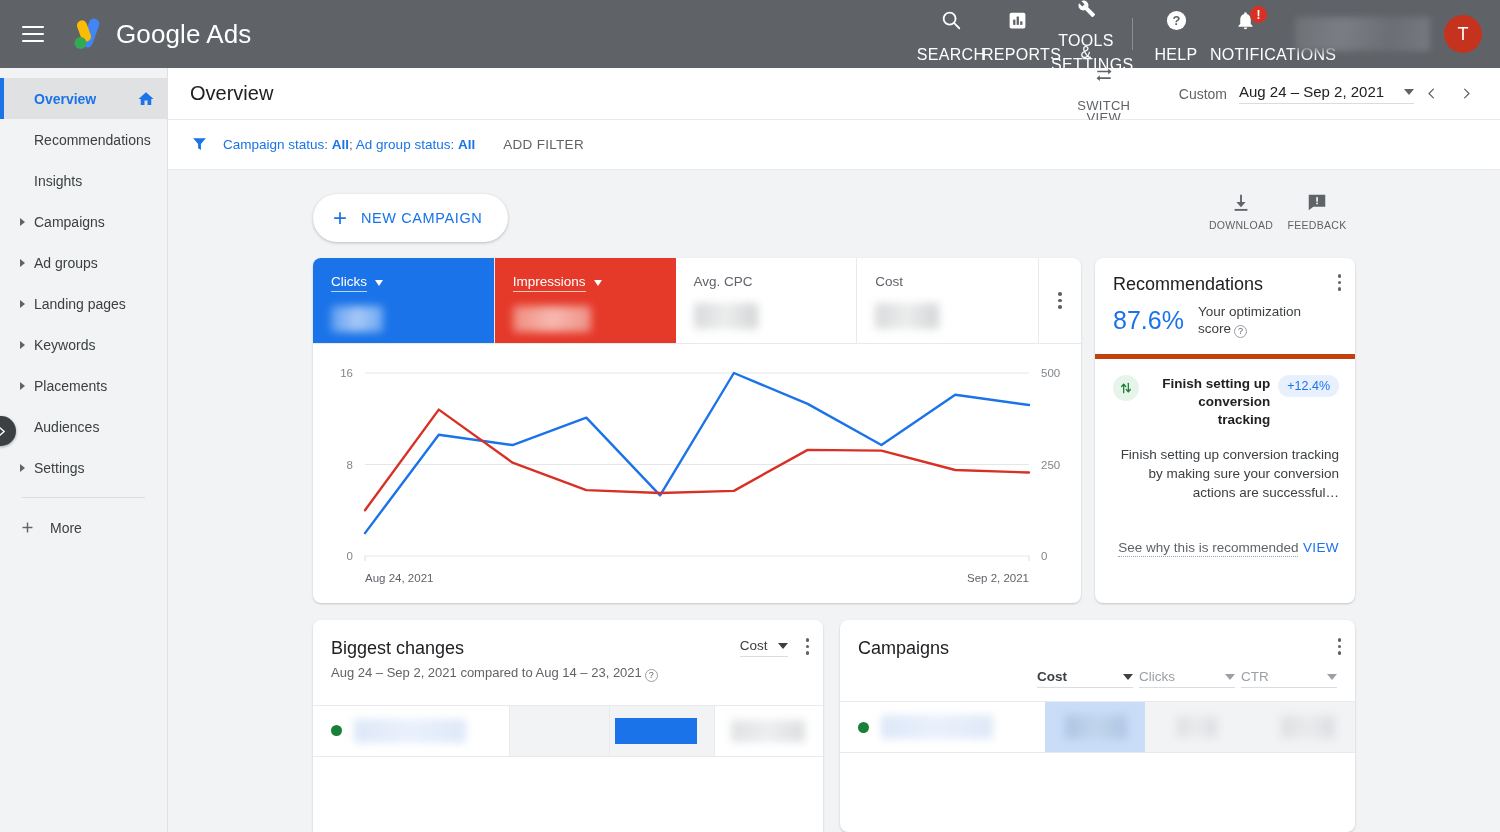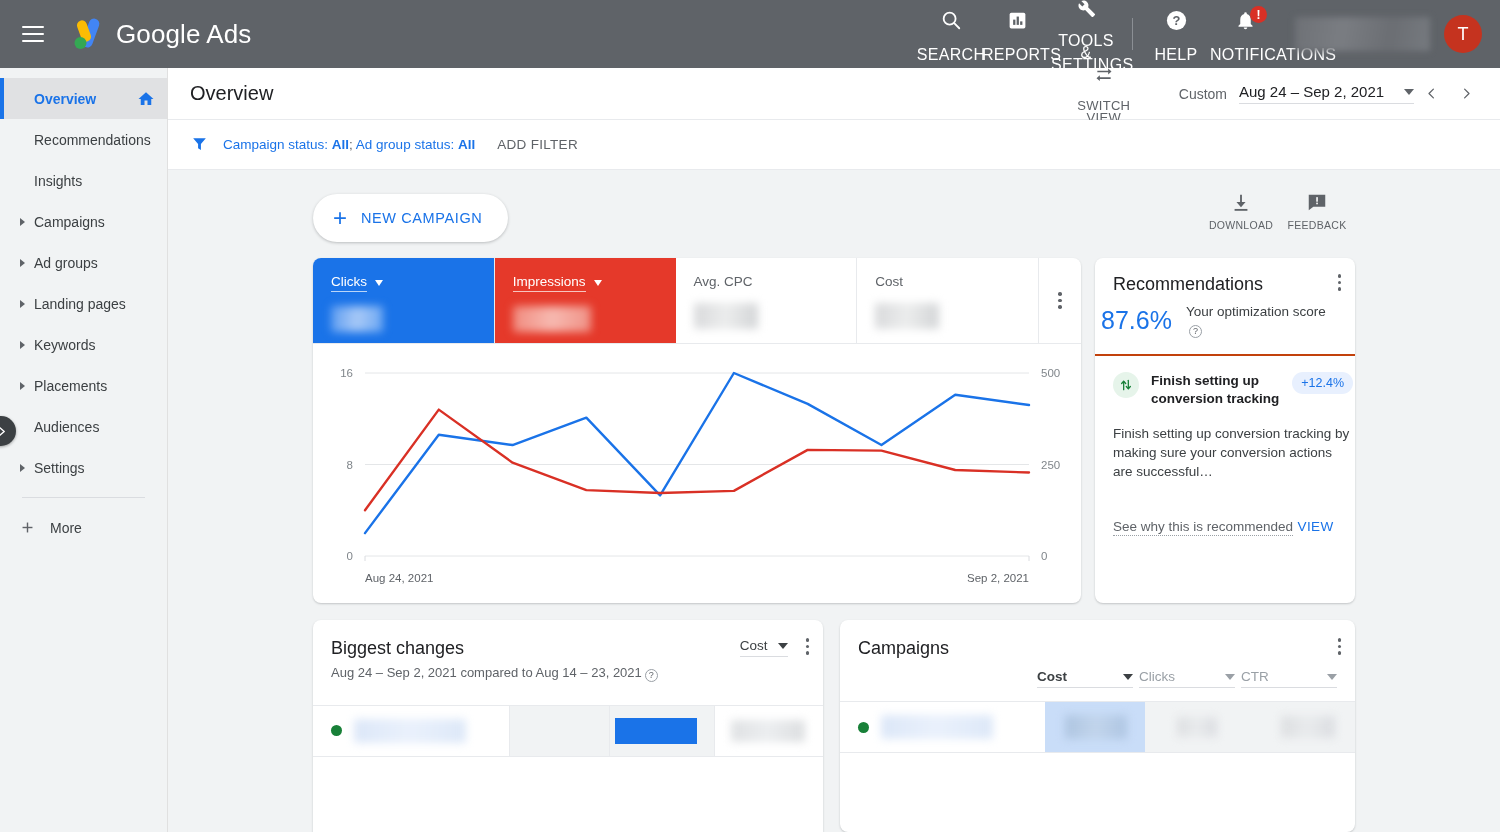--- a/index.html
+++ b/index.html
@@ -125,21 +125,21 @@
   .filter-bar {
     position: absolute; top: 120px; left: 168px; width: 1332px; height: 50px;
     background: #fff; display: flex; align-items: center;
     border-bottom: 1px solid #e8eaed;
   }
   .filter-ic { margin-left: 22px; margin-right: 14px; }
   .filter-text { font-size: 13.5px; color: #1a73e8; }
   .filter-text b { font-weight: bold; }
   .filter-text .sep { color: #5f6368; }
   .add-filter {
-    font-size: 13.5px; color: #5f6368; margin-left: 22px;
+    font-size: 13.5px; color: #5f6368; margin-left: 28px;
     letter-spacing: .3px; cursor: pointer;
   }
 
   
   .canvas {
     position: absolute; top: 170px; left: 168px; width: 1332px; height: 662px;
     background: #f1f3f4; overflow: hidden;
   }
   .new-campaign {
     position: absolute; top: 24px; left: 145px;
@@ -198,29 +198,29 @@
 
   .chart-area { position: relative; height: 259px; }
   .chart-svg { position: absolute; inset: 0; }
 
   
   .rec-card { top: 88px; left: 927px; width: 260px; height: 345px; }
   .rec-head {
     padding: 16px 14px 0 18px; display: flex; align-items: flex-start;
   }
   .rec-title { font-size: 18px; color: #202124; flex: 1; }
-  .rec-score-row { display: flex; align-items: center; padding: 8px 18px 16px 6px; }
+  .rec-score-row { display: flex; align-items: center; padding: 8px 18px 16px 18px; }
   .rec-score { font-size: 25px; color: #1a73e8; margin-right: 14px; }
   .rec-score-lbl { font-size: 13.5px; color: #3c4043; line-height: 17px; }
   .qmark {
     display: inline-flex; width: 13px; height: 13px; border: 1px solid #9aa0a6;
     border-radius: 50%; font-size: 9px; color: #5f6368; align-items: center;
     justify-content: center; vertical-align: -1px; margin-left: 3px;
   }
-  .rec-body { border-top: 2px solid #c2410c; padding: 16px 2px 0 18px; }
+  .rec-body { border-top: 5px solid #c2410c; padding: 16px 16px 0 18px; text-align: right; }
   .rec-item-head { display: flex; align-items: flex-start; }
   .rec-ic {
     width: 26px; height: 26px; border-radius: 50%; background: #e6f4ea;
     display: flex; align-items: center; justify-content: center; flex: none;
     margin-right: 12px;
   }
   .rec-item-title { font-size: 13.5px; color: #202124; font-weight: bold; line-height: 18px; flex: 1; }
   .rec-pill {
     background: #e8f0fe; color: #1a73e8; font-size: 12.5px; font-weight: normal;
     border-radius: 11px; padding: 4px 9px; margin-left: 8px; flex: none;

